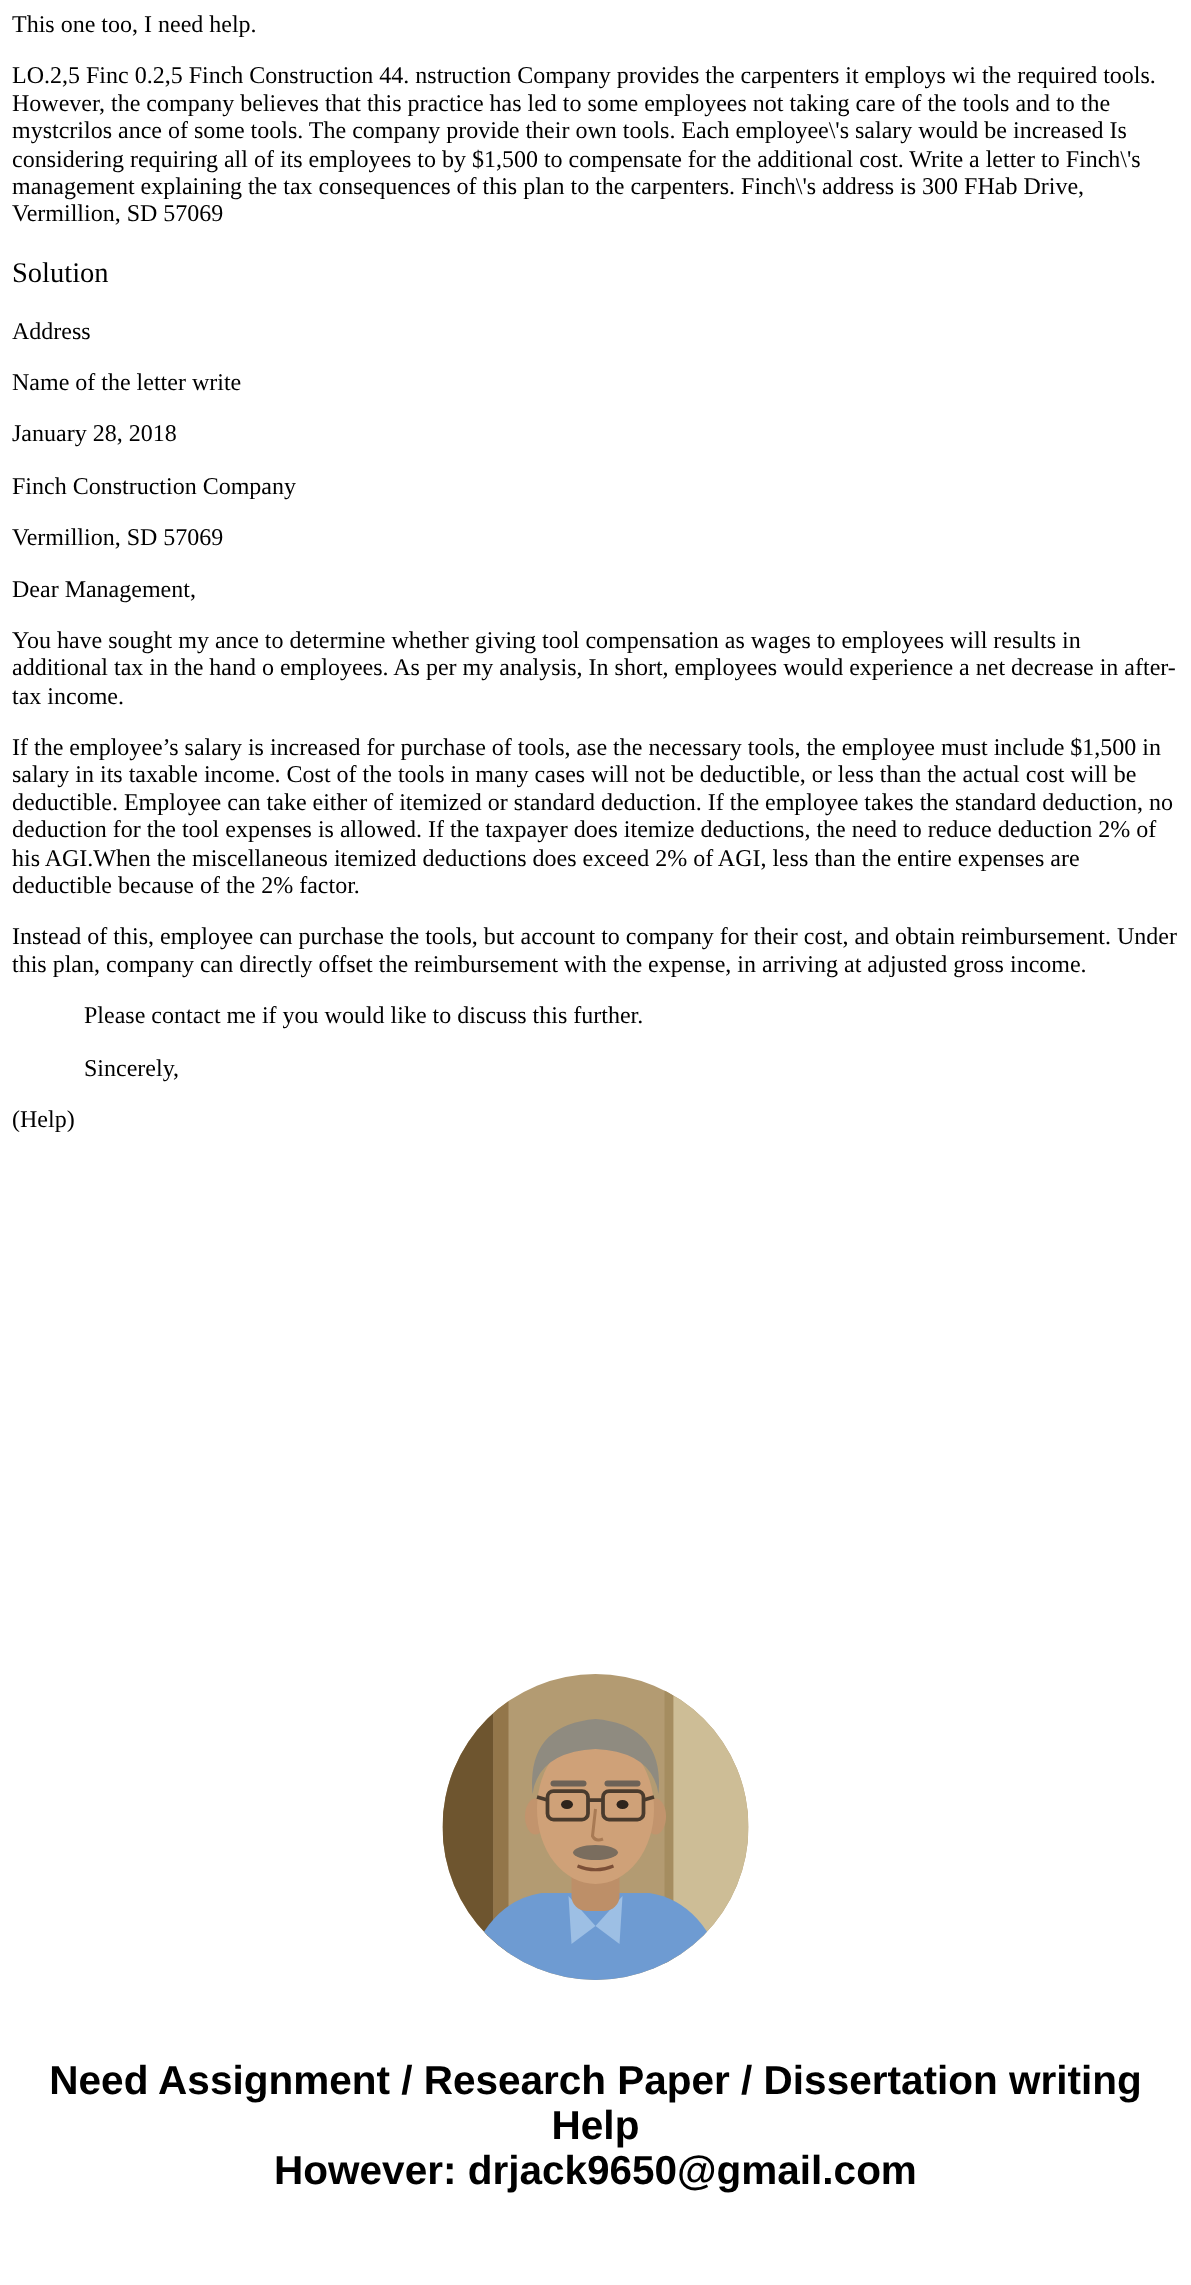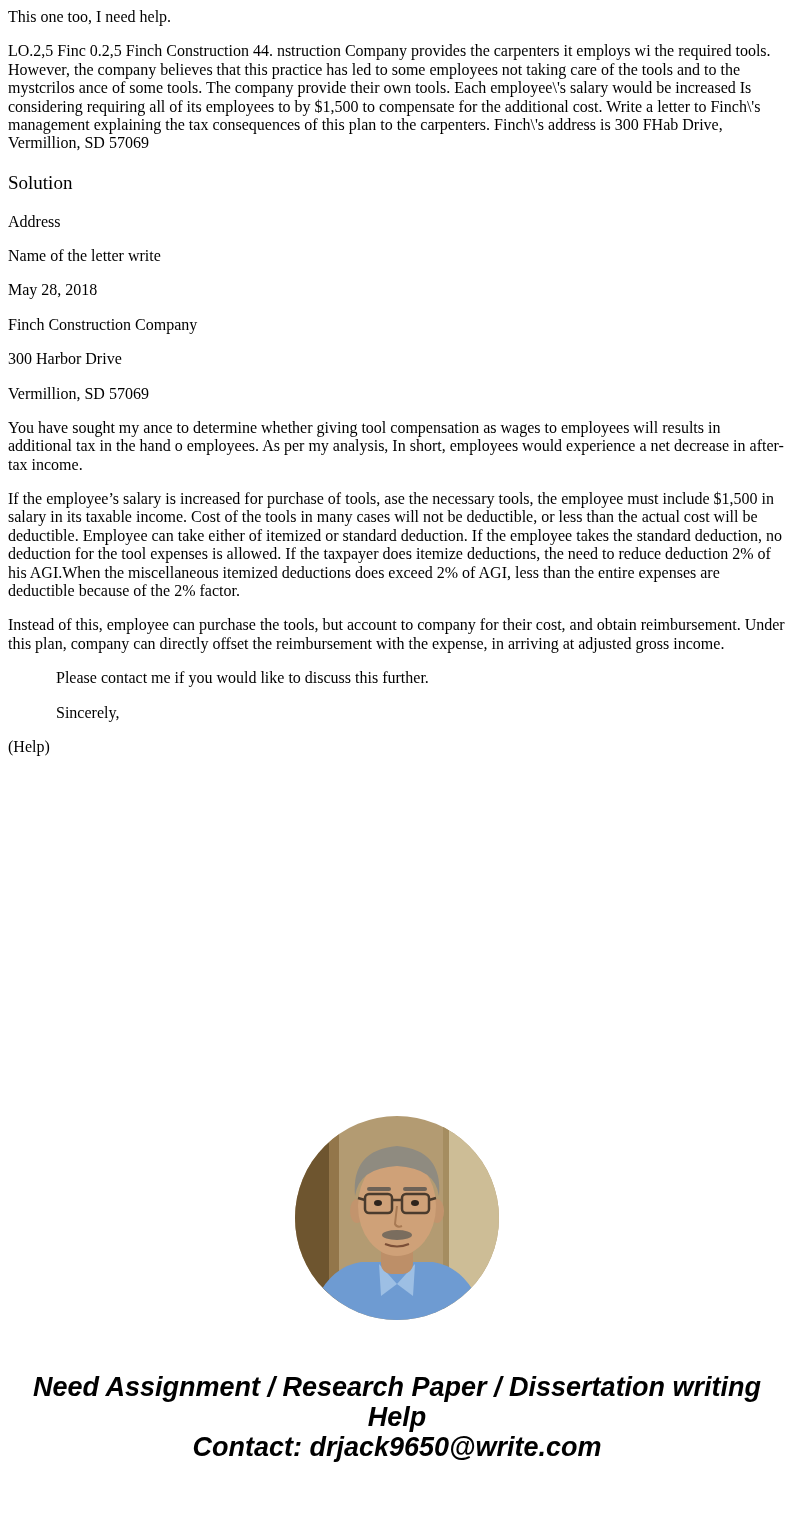--- a/index.html
+++ b/index.html
@@ -34,40 +34,39 @@
 
   .footer {
     margin-top: 52px;
     margin-bottom: 18px;
     text-align: center;
     font-family: "Liberation Sans", sans-serif;
     font-weight: 700;
     font-size: 27px;
     line-height: 30px;
     color: #000000;
-    font-style: italic;
   }
 </style>
 </head>
 <body>
 
 <main>
 
   <p>This one too, I need help.</p>
 
   <p>LO.2,5 Finc 0.2,5 Finch Construction 44. nstruction Company provides the carpenters it employs wi the required tools. However, the company believes that this practice has led to some employees not taking care of the tools and to the mystcrilos ance of some tools. The company provide their own tools. Each employee\'s salary would be increased Is considering requiring all of its employees to by $1,500 to compensate for the additional cost. Write a letter to Finch\'s management explaining the tax consequences of this plan to the carpenters. Finch\'s address is 300 FHab Drive, Vermillion, SD 57069</p>
 
   <h3>Solution</h3>
 
   <p>Address</p>
   <p>Name of the letter write</p>
-  <p>May 28, 2018</p>
+  <p>January 28, 2018</p>
   <p>Finch Construction Company</p>
-  <p>300 Harbor Drive</p>
   <p>Vermillion, SD 57069</p>
+  <p>Dear Management,</p>
 
   <p>You have sought my ance to determine whether giving tool compensation as wages to employees will results in additional tax in the hand o employees. As per my analysis, In short, employees would experience a net decrease in after-tax income.</p>
   <p>If the employee’s salary is increased for purchase of tools, ase the necessary tools, the employee must include $1,500 in salary in its taxable income. Cost of the tools in many cases will not be deductible, or less than the actual cost will be deductible. Employee can take either of itemized or standard deduction. If the employee takes the standard deduction, no deduction for the tool expenses is allowed. If the taxpayer does itemize deductions, the need to reduce deduction 2% of his AGI.When the miscellaneous itemized deductions does exceed 2% of AGI, less than the entire expenses are deductible because of the 2% factor.</p>
   <p>Instead of this, employee can purchase the tools, but account to company for their cost, and obtain reimbursement. Under this plan, company can directly offset the reimbursement with the expense, in arriving at adjusted gross income.</p>
 
   <p class="indent">Please contact me if you would like to discuss this further.</p>
   <p class="indent">Sincerely,</p>
   <p>(Help)</p>
 
   <div class="avatar-wrap">
@@ -115,16 +114,16 @@
         <path d="M102 90 L100 108 Q102 112 107 110" fill="none" stroke="#a87a54" stroke-width="2"></path>
 
         <ellipse cx="102" cy="119" rx="15" ry="5" fill="#7a6d5e"></ellipse>
         <path d="M90 128 Q102 133 114 128" fill="none" stroke="#7c4f37" stroke-width="2"></path>
       </g>
     </svg>
   </div>
 
   <div class="footer">
     <div>Need Assignment / Research Paper / Dissertation writing Help</div>
-    <div>Contact: drjack9650@write.com</div>
+    <div>However: drjack9650@gmail.com</div>
   </div>
 
 </main>
 
 </body></html>

